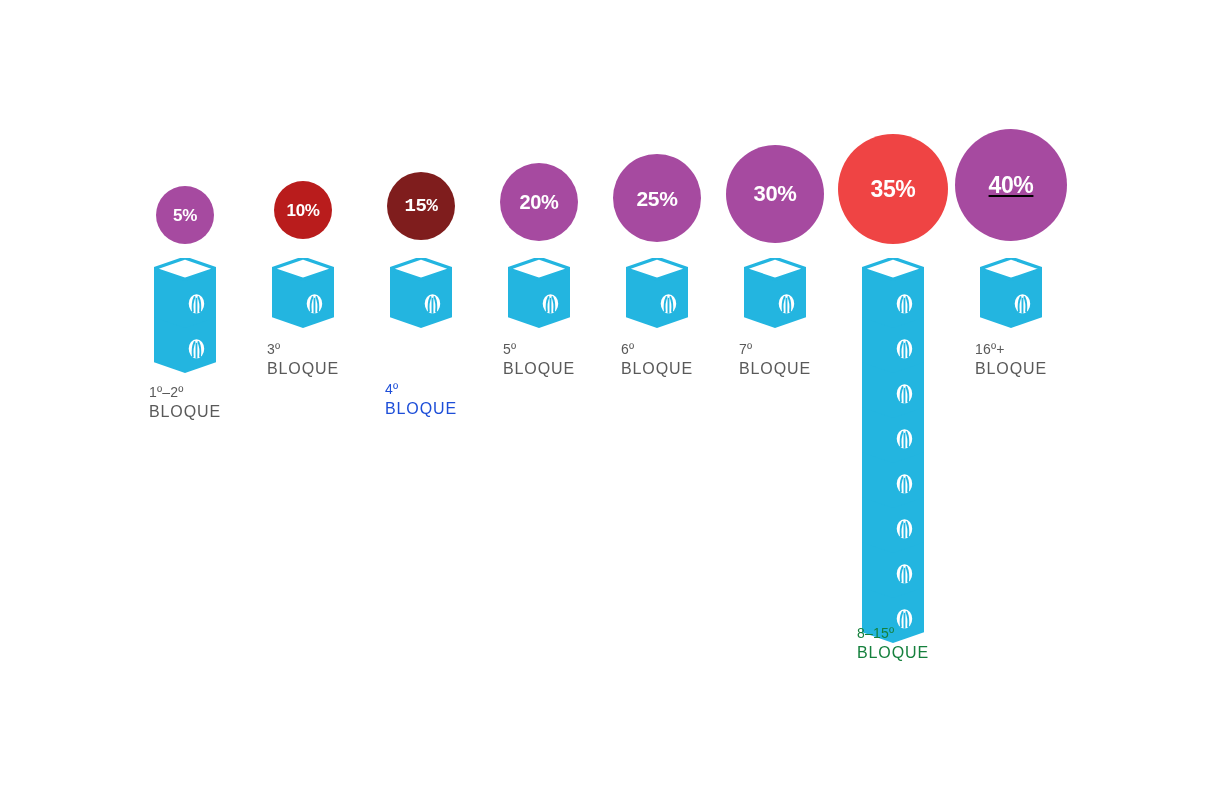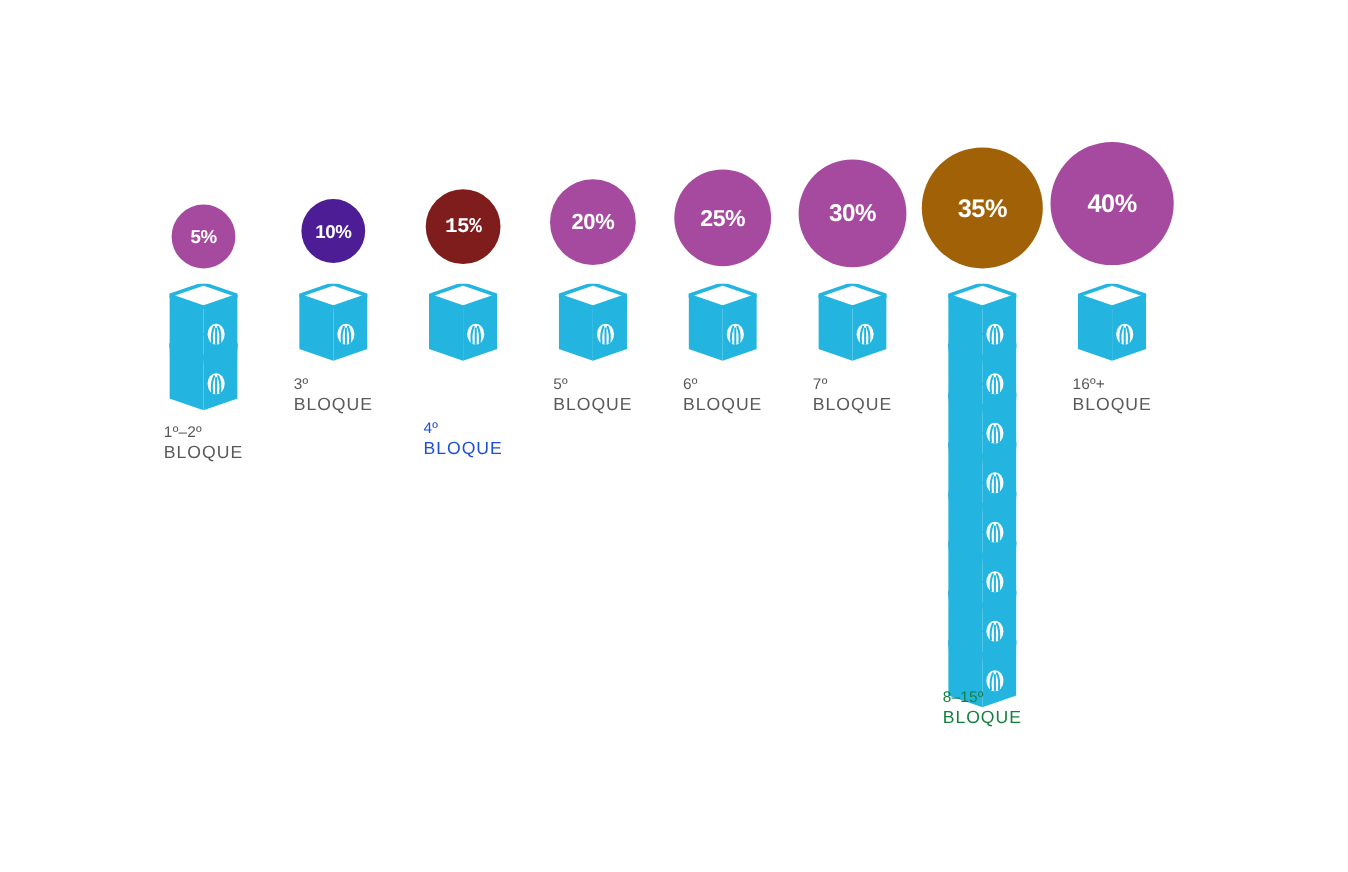--- a/index.html
+++ b/index.html
@@ -138,21 +138,21 @@
                  Q 4.65 -1.24 1.86 -6.82"></path>
       </g>
     </g>
   </svg>
       </div>
     </div>
     <div class="caption" style="left: 185px; top: 383px; color: rgb(89, 89, 89);">
       <span class="cap-line1">1º–2º</span>
       <span class="cap-line2">BLOQUE</span>
     </div>
-    <div class="bubble" style="width: 58px; height: 58px; left: 303px; top: 181px; background: #4c1d95;">
+    <div class="bubble" style="width: 58px; height: 58px; left: 303px; top: 181px; background: #b91c1c;">
       <span class="bubble-label" style="font-size: 17px; color: rgb(255, 255, 255);">10%</span>
     </div>
     <div class="cube-stack" style="left: 303px; top: 258px; width: 62px; height: 78px;">
       <div class="cube" style="top: 0px; z-index: 1;">
   <svg width="62" height="78" viewBox="0 0 62 78" xmlns="http://www.w3.org/2000/svg">
 
     <path d="M 0 10.67
              L 31.00 21.35
              L 31.00 70.00
              L 0 59.33 Z" fill="#23B5E0"></path>
@@ -333,21 +333,21 @@
                  Q 4.65 -1.24 1.86 -6.82"></path>
       </g>
     </g>
   </svg>
       </div>
     </div>
     <div class="caption" style="left: 775px; top: 340px; color: rgb(89, 89, 89);">
       <span class="cap-line1">7º</span>
       <span class="cap-line2">BLOQUE</span>
     </div>
-    <div class="bubble" style="width: 110px; height: 110px; left: 893px; top: 134px; background: #a16207;">
+    <div class="bubble" style="width: 110px; height: 110px; left: 893px; top: 134px; background: #ef4444;">
       <span class="bubble-label" style="font-size: 23px; color: rgb(255, 255, 255);">35%</span>
     </div>
     <div class="cube-stack" style="left: 893px; top: 258px; width: 62px; height: 393px;">
       <div class="cube" style="top: 0px; z-index: 8;">
   <svg width="62" height="78" viewBox="0 0 62 78" xmlns="http://www.w3.org/2000/svg">
 
     <path d="M 0 10.67
              L 31.00 21.35
              L 31.00 70.00
              L 0 59.33 Z" fill="#23B5E0"></path>
@@ -631,21 +631,21 @@
                  Q 4.65 -1.24 1.86 -6.82"></path>
       </g>
     </g>
   </svg>
       </div>
     </div>
     <div class="caption" style="left: 893px; top: 624px; color: #15803d;">
       <span class="cap-line1">8–15º</span>
       <span class="cap-line2">BLOQUE</span>
     </div>
-    <div class="bubble" style="width: 112px; height: 112px; left: 1011px; top: 129px; background: rgb(166, 74, 160);">
+    <div class="bubble" style="width: 112px; height: 112px; left: 1011px; top: 129px; background: rgb(166, 74, 160); text-decoration: underline;">
       <span class="bubble-label" style="font-size: 23px; color: rgb(255, 255, 255);">40%</span>
     </div>
     <div class="cube-stack" style="left: 1011px; top: 258px; width: 62px; height: 78px;">
       <div class="cube" style="top: 0px; z-index: 1;">
   <svg width="62" height="78" viewBox="0 0 62 78" xmlns="http://www.w3.org/2000/svg">
 
     <path d="M 0 10.67
              L 31.00 21.35
              L 31.00 70.00
              L 0 59.33 Z" fill="#23B5E0"></path>

